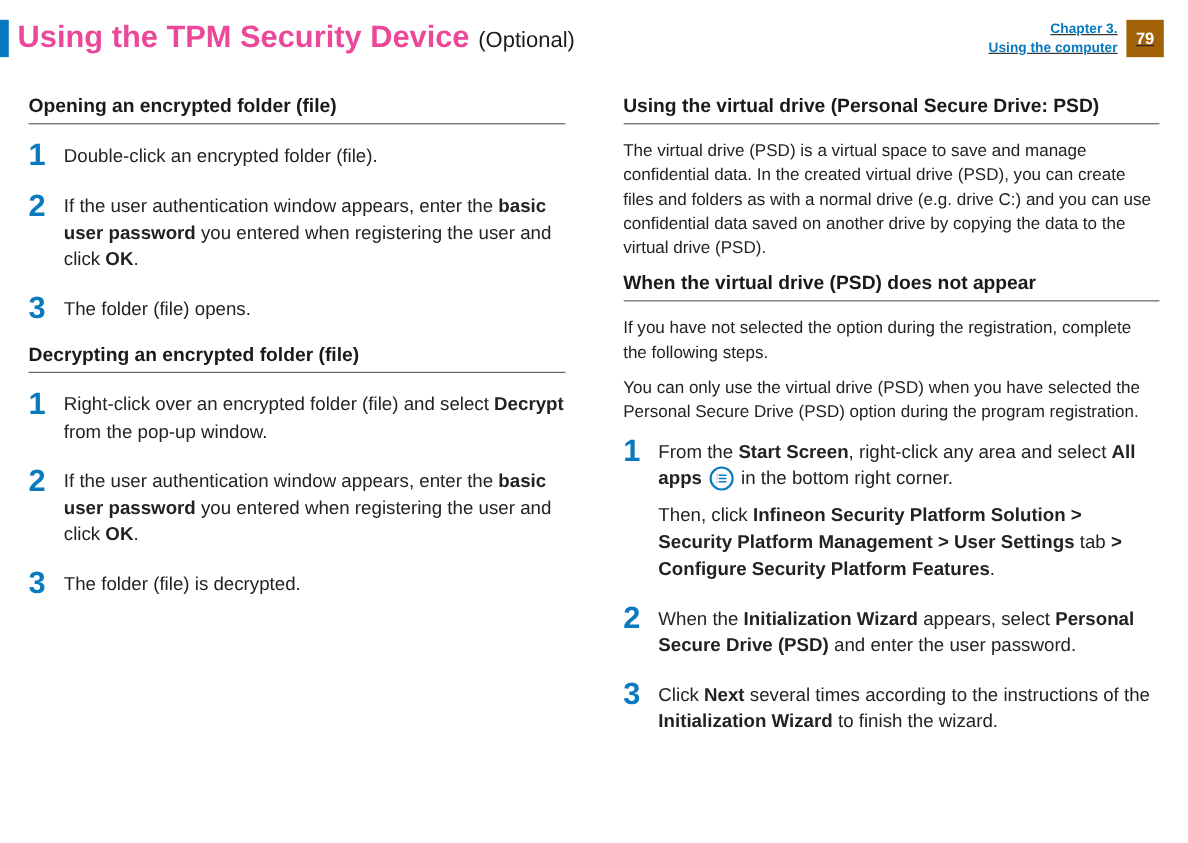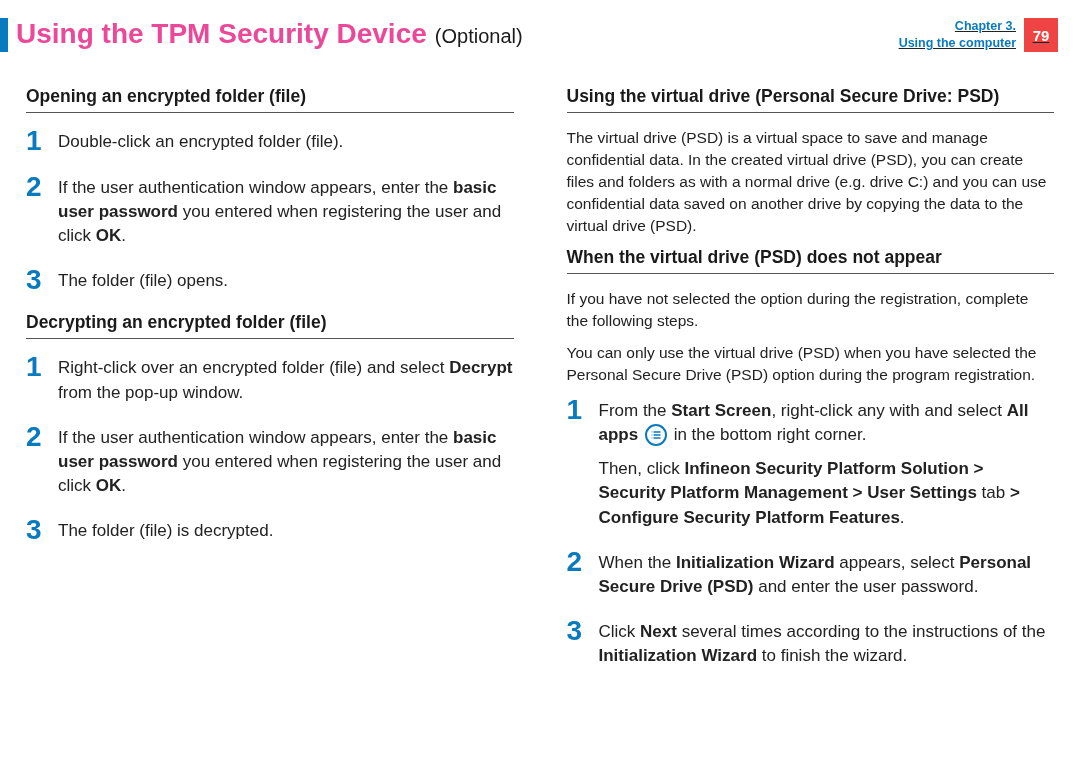--- a/index.html
+++ b/index.html
@@ -48,21 +48,21 @@
   .chapter-info {
     text-align: right;
     color: #0a7abf;
     font-size: 12.5px;
     font-weight: 700;
     line-height: 1.35;
   }
   .page-num-box {
     width: 34px;
     height: 34px;
-    background: #ef4444;
+    background: #a16207;
     color: #fff;
     font-weight: 600;
     font-size: 15px;
     display: flex;
     align-items: center;
     justify-content: center;
   }
   .columns {
     display: flex;
     gap: 53px;
@@ -199,21 +199,21 @@
     <div class="section-heading">Using the virtual drive (Personal Secure Drive: PSD)</div>
     <p class="body-text">The virtual drive (PSD) is a virtual space to save and manage confidential data. In the created virtual drive (PSD), you can create files and folders as with a normal drive (e.g. drive C:) and you can use confidential data saved on another drive by copying the data to the virtual drive (PSD).</p>
 
     <div class="section-heading tight">When the virtual drive (PSD) does not appear</div>
     <p class="body-text"> If you have not selected the option during the registration, complete the following steps.</p>
     <p class="body-text">You can only use the virtual drive (PSD) when you have selected the Personal Secure Drive (PSD) option during the program registration.</p>
 
     <div class="step">
       <div class="step-num">1</div>
       <div class="step-body">
-        <p><span>From the </span><b>Start Screen</b><span>, right-click any with and select </span><b>All apps</b>
+        <p><span>From the </span><b>Start Screen</b><span>, right-click any area and select </span><b>All apps</b>
           <span class="allapps-icon">
             <svg viewBox="0 0 12 12">
                 <g stroke="#0a7abf" stroke-width="1.4" fill="none" stroke-linecap="round">
                   <circle cx="2" cy="3" r="0.1"></circle>
                   <line x1="4" y1="3" x2="10" y2="3"></line>
                   <circle cx="2" cy="6" r="0.1"></circle>
                   <line x1="4" y1="6" x2="10" y2="6"></line>
                   <circle cx="2" cy="9" r="0.1"></circle>
                   <line x1="4" y1="9" x2="10" y2="9"></line>
                 </g>

